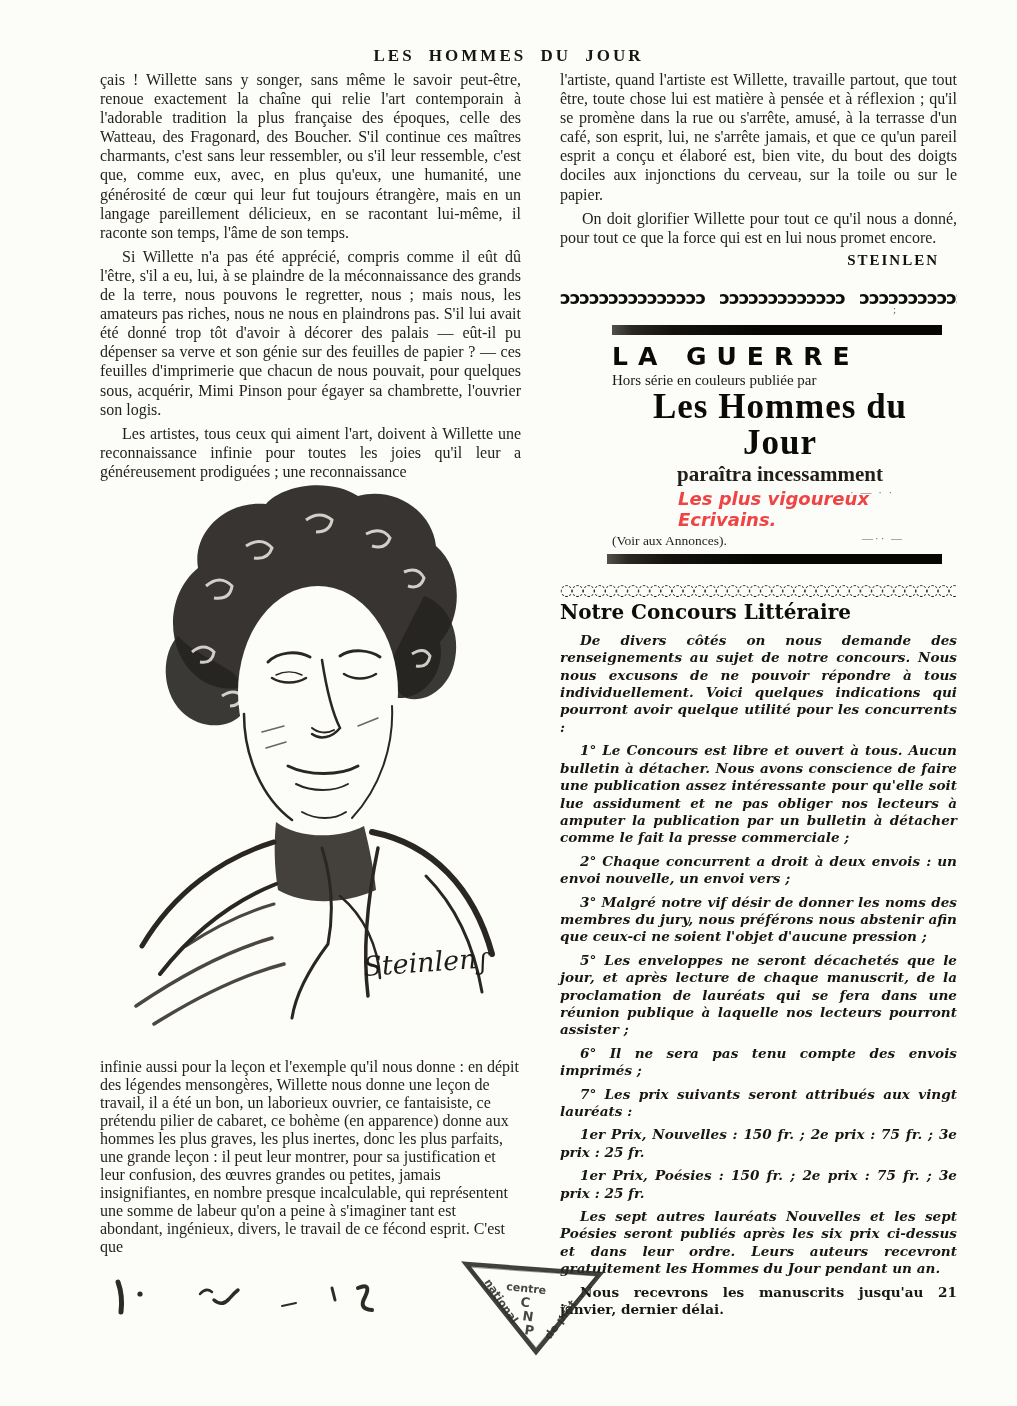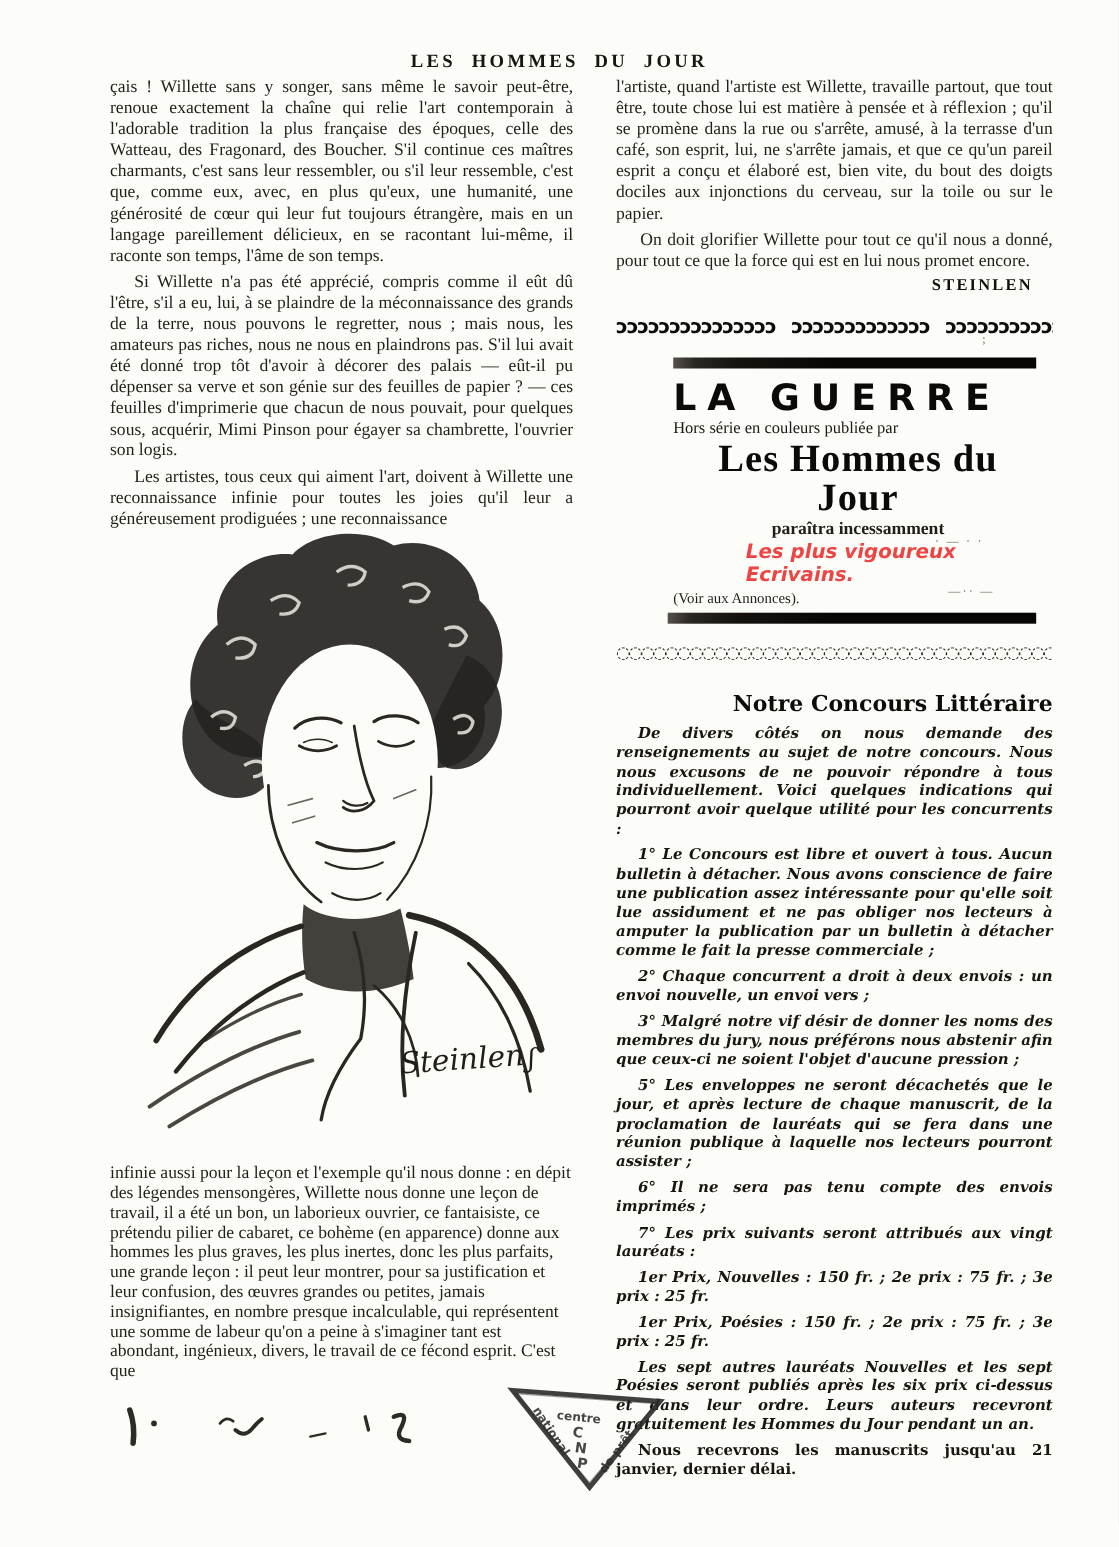--- a/index.html
+++ b/index.html
@@ -23,33 +23,33 @@
         letter-spacing:-1px;word-spacing:9px;color:#0f0d0a;line-height:14px;}
   .sep-chain{margin-top:19px;height:17px;overflow:hidden;white-space:nowrap;
         font-family:"DejaVu Sans",sans-serif;font-size:15px;letter-spacing:-2px;
         color:#1b1813;line-height:15px;}
   
   .ad{margin-top:16px;position:relative;}
   .ad-bar{height:10px;background:linear-gradient(90deg,#55504a 0%,#2b2824 6%,#16130f 18%,#070604 45%,#070604 100%);}
   .ad-bar-top{margin-left:52px;width:330px;}
   .ad-bar-bottom{margin-left:47px;width:335px;margin-top:5px;}
   .ad-inner{margin-left:52px;width:336px;}
-  .ad-title{font-family:"DejaVu Sans",sans-serif;font-weight:bold;font-size:33px;
+  .ad-title{font-family:"DejaVu Sans",sans-serif;font-weight:bold;font-size:25px;
         letter-spacing:10px;margin-top:7px;color:#0c0a07;}
   .ad-sub{text-align:left;font-size:15px;margin-top:1px;color:#1c1914;}
   .ad-brand{font-weight:bold;font-size:35px;text-align:center;margin-top:0px;
         color:#0c0a07;letter-spacing:1px;line-height:36px;}
-  .ad-line3{text-align:center;font-weight:bold;font-size:16px;margin-top:1px;}
+  .ad-line3{text-align:center;font-weight:bold;font-size:21px;margin-top:1px;}
   .ad-line4{font-family:"DejaVu Sans",sans-serif;font-weight:bold;font-style:italic;
         font-size:18px;margin-top:3px;color:#0e0c08;}
   .ad-line5{font-family:"DejaVu Sans",sans-serif;font-weight:bold;font-style:italic;
         font-size:18px;margin-top:1px;margin-left:66px;color:#ef4444;}
   .ad-note{font-size:13.5px;padding-right:28px;margin-top:3px;}
   
-  .concours-heading{margin-top:24px;text-align:right;font-family:"DejaVu Serif",serif;
+  .concours-heading{text-align:left;font-family:"DejaVu Serif",serif;
         font-weight:bold;font-size:20px;color:#0e0c08;}
   .concours p{font-family:"DejaVu Serif",serif;font-weight:bold;font-style:italic;
         font-size:13.6px;line-height:17.4px;text-align:justify;margin:0 0 6px 0;
         text-indent:20px;color:#191611;}
   .concours{margin-top:8px;}
   .concours .upright{font-style:normal;}
   .speck{position:absolute;color:#6b675f;font-size:11px;letter-spacing:2px;}
   .scribbles{position:absolute;left:96px;top:1268px;width:290px;height:64px;}
   .stamp{position:absolute;left:448px;top:1248px;width:175px;height:115px;}
 </style>

